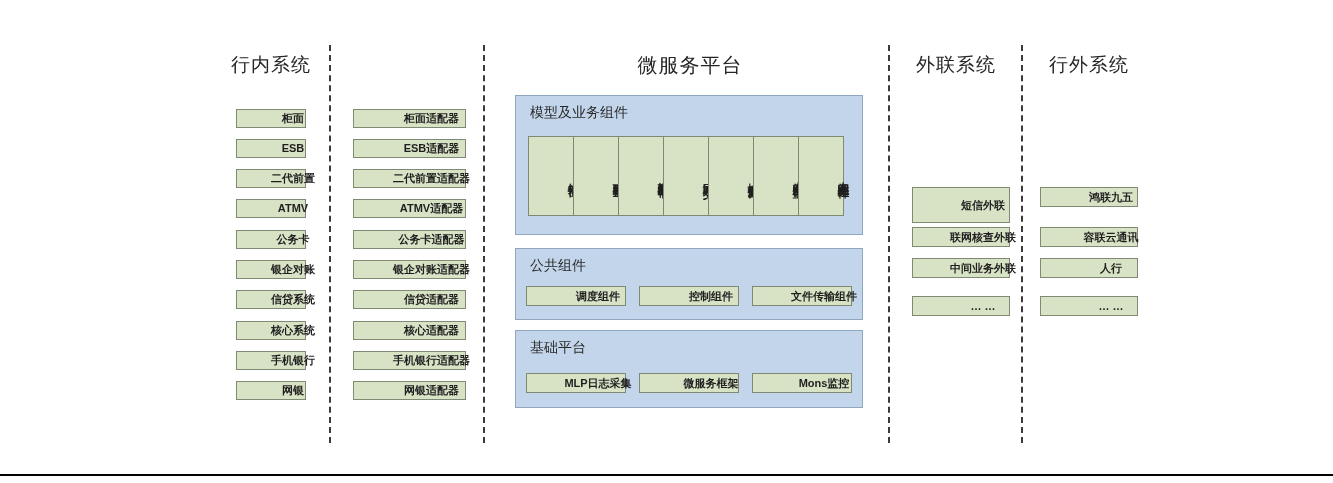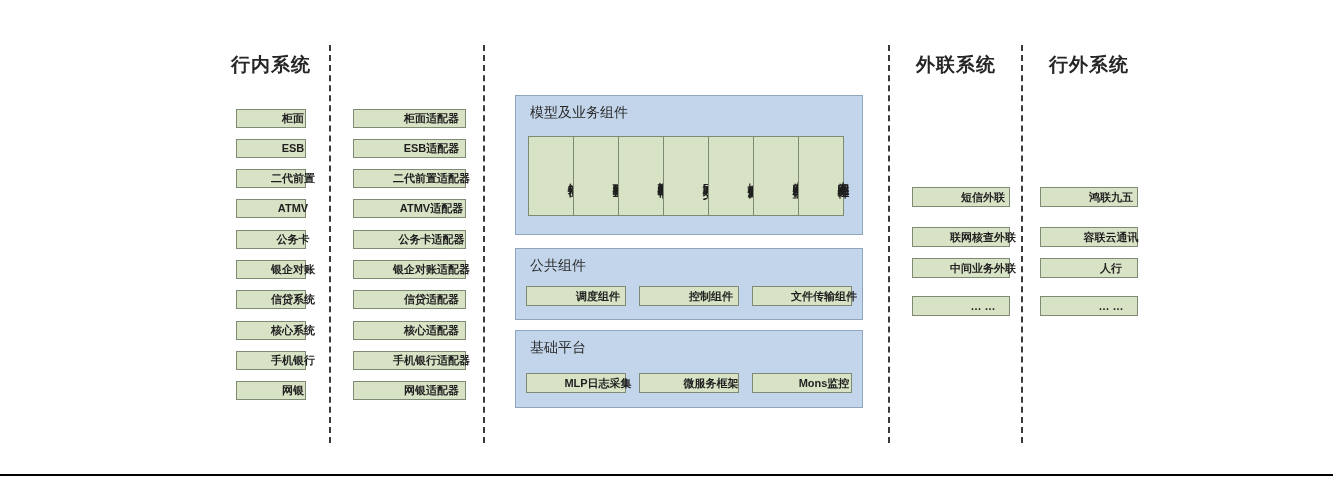--- a/index.html
+++ b/index.html
@@ -33,21 +33,21 @@
     width: 1333px;
     height: 0;
     border-top: 2px solid #000000;
   }
 
   
   .col-title {
     position: absolute;
     text-align: center;
     font-size: 19px;
-    font-weight: bold;
+    font-weight: normal;
     color: #262626;
     letter-spacing: 1px;
     white-space: nowrap;
   }
 
   
   .node {
     position: absolute;
     box-sizing: border-box;
     background: #d8e3c6;
@@ -90,20 +90,21 @@
 <body>
 
 <div id="canvas">
 
   <div class="separator" style="left:329px; top:45px; height:398px;"></div>
   <div class="separator" style="left:483px; top:45px; height:398px;"></div>
   <div class="separator" style="left:888px; top:45px; height:398px;"></div>
   <div class="separator" style="left:1021px; top:45px; height:398px;"></div>
 
   <div class="col-title" style="left:206px; top:52px; width:130px;">行内系统</div>
+  <div class="col-title" style="left:620px; top:52px; width:140px; font-size:20px;">微服务平台</div>
   <div class="col-title" style="left:896px; top:52px; width:120px;">外联系统</div>
   <div class="col-title" style="left:1029px; top:52px; width:120px;">行外系统</div>
 
   <div class="node" style="left:236px; top:109px; width:70px; height:19px;">柜面</div>
   <div class="node" style="left:236px; top:139px; width:70px; height:19px;">ESB</div>
   <div class="node" style="left:236px; top:169px; width:70px; height:19px;">二代前置</div>
   <div class="node" style="left:236px; top:199px; width:70px; height:19px;">ATMV</div>
   <div class="node" style="left:236px; top:230px; width:70px; height:19px;">公务卡</div>
   <div class="node" style="left:236px; top:260px; width:70px; height:19px;">银企对账</div>
   <div class="node" style="left:236px; top:290px; width:70px; height:19px;">信贷系统</div>
@@ -140,21 +141,21 @@
   <div class="node" style="left:639px; top:286px; width:100px; height:20px;">控制组件</div>
   <div class="node" style="left:752px; top:286px; width:100px; height:20px;">文件传输组件</div>
 
   <div class="panel" style="left:515px; top:330px; width:348px; height:78px;">
     <div class="panel-label">基础平台</div>
   </div>
   <div class="node" style="left:526px; top:373px; width:100px; height:20px;">MLP日志采集</div>
   <div class="node" style="left:639px; top:373px; width:100px; height:20px;">微服务框架</div>
   <div class="node" style="left:752px; top:373px; width:100px; height:20px;">Mons监控</div>
 
-  <div class="node" style="left:912px; top:187px; width:98px; height:20px;">短信外联</div>
+  <div class="node" style="left:912px; top:187px; width:98px; height:36px;">短信外联</div>
   <div class="node" style="left:912px; top:227px; width:98px; height:20px;">联网核查外联</div>
   <div class="node" style="left:912px; top:258px; width:98px; height:20px;">中间业务外联</div>
   <div class="node" style="left:912px; top:296px; width:98px; height:20px;">… …</div>
 
   <div class="node" style="left:1040px; top:187px; width:98px; height:20px;">鸿联九五</div>
   <div class="node" style="left:1040px; top:227px; width:98px; height:20px;">容联云通讯</div>
   <div class="node" style="left:1040px; top:258px; width:98px; height:20px;">人行</div>
   <div class="node" style="left:1040px; top:296px; width:98px; height:20px;">… …</div>
 
   <div class="frame-rule" style="top:474px;"></div>

